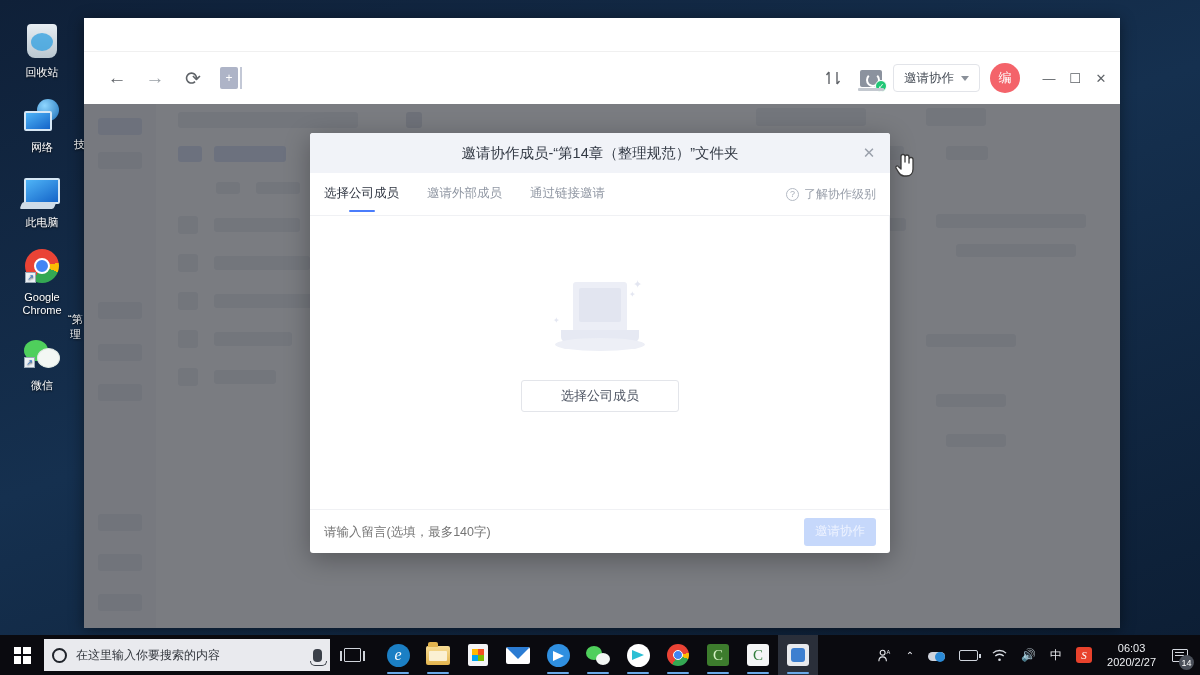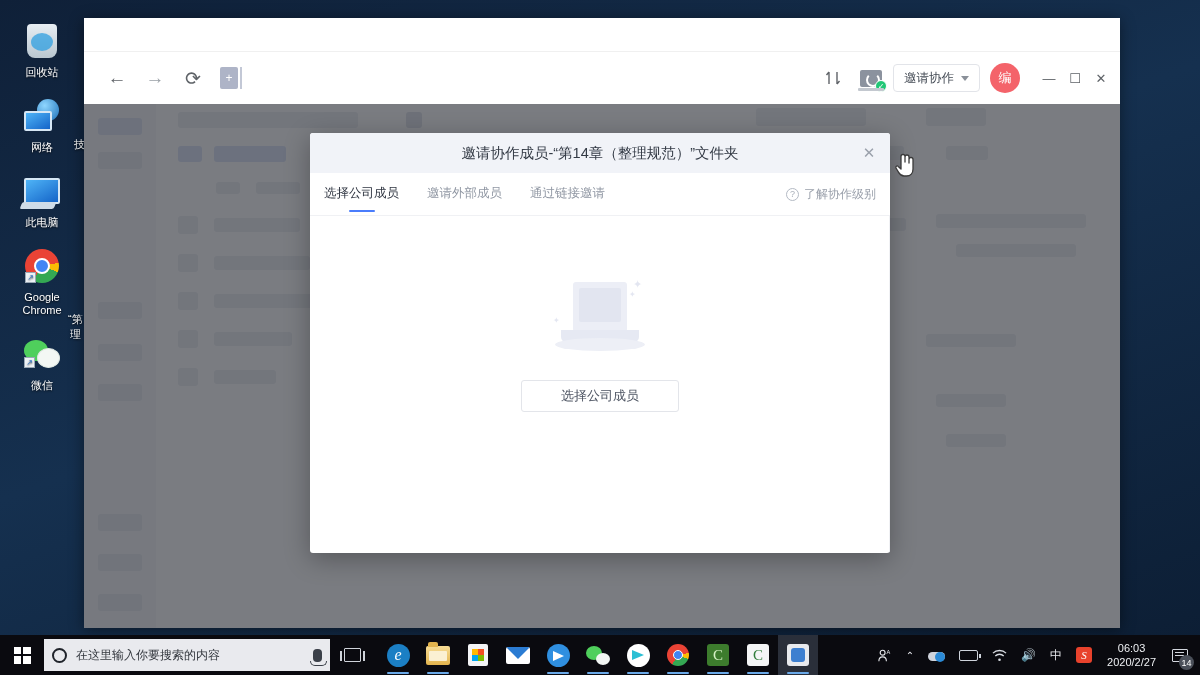--- a/index.html
+++ b/index.html
@@ -390,20 +390,24 @@
         <div class="il-screen-inner"></div>
         <div class="il-base"></div>
         <div class="il-shadow"></div>
         <div class="il-spark" style="left:88px;top:0;font-size:11px">✦</div>
         <div class="il-spark" style="left:84px;top:12px;font-size:8px">✦</div>
         <div class="il-spark" style="left:8px;top:38px;font-size:8px">✦</div>
       </div>
       <div id="select-member-btn">选择公司成员</div>
     </div>
 
+    <div id="modal-footer">
+      <input id="message-input" type="text" placeholder="请输入留言(选填，最多140字)" style="">
+      <button id="invite-btn">邀请协作</button>
+    </div>
   </div>
 
   <div id="hand-cursor">
     <svg width="22" height="28" viewBox="0 0 22 28">
       <path d="M7 14 V6.5 a2 2 0 0 1 4 0 V12 V7 a2 2 0 0 1 4 0 V13 V9.5 a2 2 0 0 1 4 0 V19 c0 4-2.5 7-6.5 7 H10 c-3 0-4.2-1.6-5.4-3.6 L2 18 c-.8-1.4 1-2.8 2.2-1.6 L7 19 Z" fill="#ffffff" stroke="#3a3a3a" stroke-width="1.3" stroke-linejoin="round"></path>
     </svg>
   </div>
 </div>
 
 <div id="taskbar">

